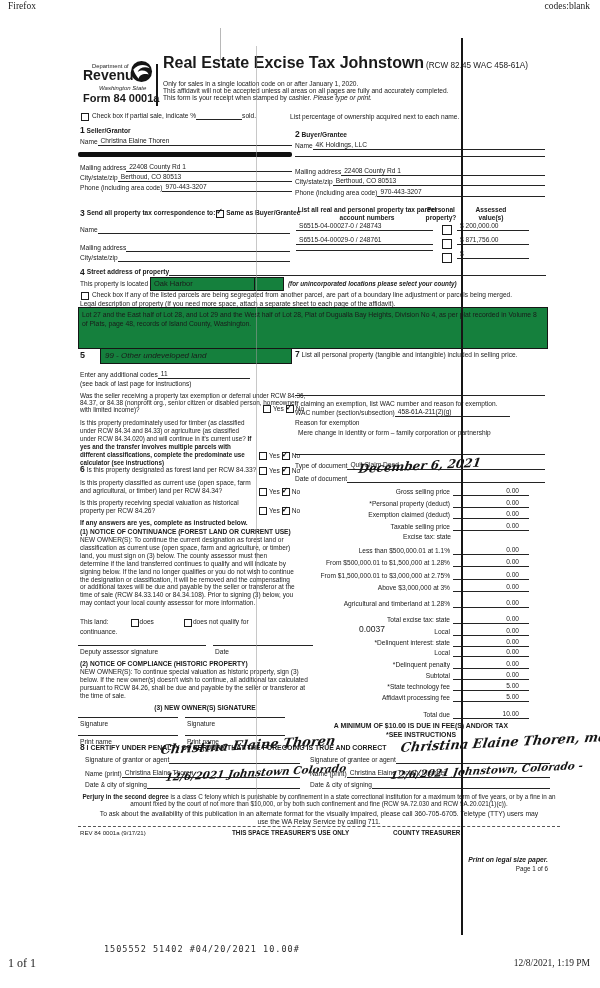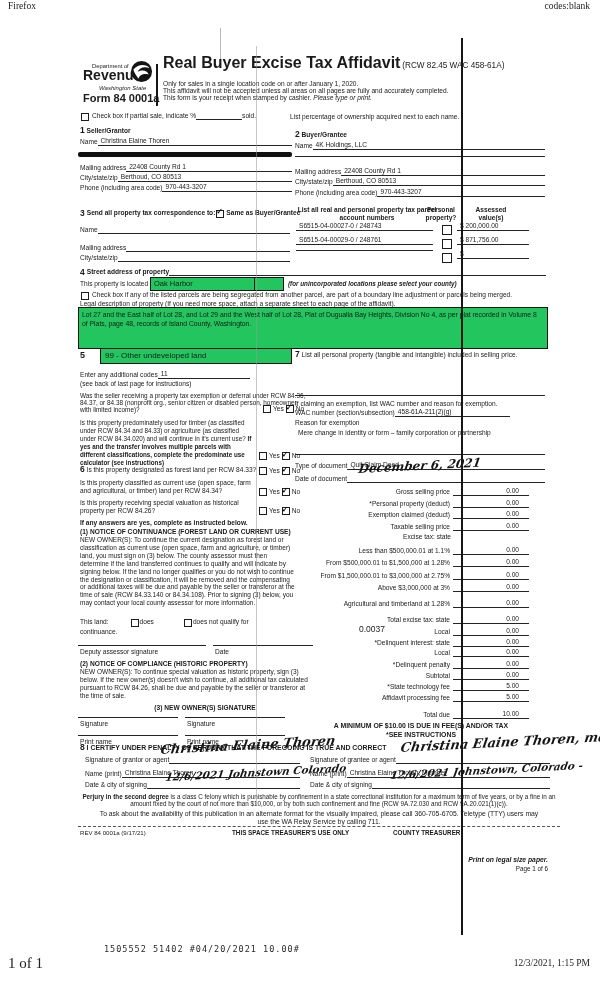--- a/index.html
+++ b/index.html
@@ -13,56 +13,56 @@
   .row{position:absolute;display:flex;align-items:flex-end;font-size:6.6px;line-height:8px;}
   .lbl{white-space:nowrap;}
   .fill{flex:1;border-bottom:1px solid #242424;padding:0 3px;white-space:nowrap;}
   .cb{display:inline-block;width:6px;height:6px;border:1px solid #1c1c1c;position:relative;top:1px;margin:0 1px;background:#fff;flex:none;}
   .cb.on::after{content:"\2713";position:absolute;left:-1px;top:-3px;font-size:8px;font-weight:bold;color:#111;}
   .yn{position:absolute;font-size:6.6px;white-space:nowrap;display:flex;align-items:center;gap:1px;}
   .script{font-family:"DejaVu Serif",serif;font-style:italic;font-weight:bold;white-space:nowrap;
           transform:rotate(-3deg) skewX(-12deg);transform-origin:left bottom;color:#161616;}
   .vline{position:absolute;background:#161616;}
   .hline{position:absolute;background:#242424;height:1px;}
-  .box{position:absolute;border:1px solid #161616;background:#22c55e;}
+  .box{position:absolute;border:1px solid #161616;background:#15803d;}
   .fee-row{position:absolute;left:293px;width:236px;display:flex;align-items:flex-end;font-size:6.6px;line-height:8px;}
   .fee-label{flex:1;text-align:right;padding-right:3px;white-space:nowrap;}
   .fee-amt{width:66px;border-bottom:1px solid #242424;text-align:right;padding:0 10px 0 0;white-space:nowrap;}
   .fee-prefix{position:absolute;left:66px;top:-2px;font-size:8.5px;}
   .no-amt .fee-label{padding-right:78px;}
   .smudge{position:absolute;background:#101010;border-radius:2px;}
   .hdr-c{text-align:center;}
 </style>
 </head>
 <body>
 
 <div id="page">
 
   <div class="t serif" style="left:8px;top:3px;font-size:9.5px;color:#222;">Firefox</div>
   <div class="t serif" style="right:10px;left:auto;top:3px;font-size:9.5px;color:#222;">codes:blank</div>
-  <div class="t serif" style="left:8px;top:960px;font-size:15px;color:#222;">1 of 1</div>
-  <div class="t serif" style="right:10px;left:auto;top:960px;font-size:9.5px;color:#222;">12/3/2021, 1:15 PM</div>
+  <div class="t serif" style="left:8px;top:960px;font-size:12px;color:#222;">1 of 1</div>
+  <div class="t serif" style="right:10px;left:auto;top:960px;font-size:9.5px;color:#222;">12/8/2021, 1:19 PM</div>
 
   <div class="vline" style="left:461px;top:38px;width:2px;height:897px;z-index:30;"></div>
   <div class="vline" style="left:256px;top:46px;width:1px;height:760px;background:#9a9a9a;opacity:.55;z-index:29;"></div>
   <div class="vline" style="left:220px;top:28px;width:1px;height:32px;background:#888;opacity:.6;"></div>
 
   <div class="t" style="left:92px;top:63px;font-size:5.8px;">Department of</div>
   <div class="t b" style="left:83px;top:68px;font-size:14px;line-height:14px;">Revenue</div>
   <span style="position:absolute;left:130px;top:60px;">
     <svg width="23" height="23" viewBox="0 0 24 24">
         <circle cx="12" cy="12" r="11" fill="#141414"></circle>
         <path d="M3.5 10 C9 3.5,17 4,20.5 8.5 C15 6.5,9.5 8,8 12.5 C12.5 9.5,18 11,19.5 15 C14.5 13.5,9.5 15.5,9 19.5 C6.5 16.5,4.5 13.5,3.5 10 Z" fill="#fff"></path>
       </svg>
   </span>
   <div class="t i" style="left:99px;top:85px;font-size:6px;">Washington State</div>
   <div class="t b" style="left:83px;top:92px;font-size:11px;line-height:12px;">Form 84 0001a</div>
   <div class="vline" style="left:156px;top:64px;width:1.5px;height:42px;"></div>
 
-  <div class="t" style="left:163px;top:59px;white-space:nowrap;"><span class="b" style="font-size:16px;">Real Buyer Excise Tax Affidavit</span> <span style="font-size:8.2px;">(RCW 82.45 WAC 458-61A)</span></div>
+  <div class="t" style="left:163px;top:59px;white-space:nowrap;"><span class="b" style="font-size:16px;">Real Estate Excise Tax Johnstown</span> <span style="font-size:8.2px;">(RCW 82.45 WAC 458-61A)</span></div>
   <div class="t" style="left:163px;top:80px;width:390px;">Only for sales in a single location code on or after January 1, 2020.</div>
   <div class="t" style="left:163px;top:87px;width:390px;">This affidavit will not be accepted unless all areas on all pages are fully and accurately completed.</div>
   <div class="t" style="left:163px;top:94px;width:390px;"><span>This form is your receipt when stamped by cashier. </span><span class="i">Please type or print.</span></div>
 
   <div class="row" style="left:80px;top:112px;width:200px;">
     <span class="cb"></span>
     <span class="lbl" style="margin-left:2px;">Check box if partial sale, indicate %</span>
     <span class="fill" style="max-width:40px;"></span>
     <span class="lbl">sold.</span>
   </div>
@@ -168,21 +168,21 @@
     <span class="cb"></span>
     <span style="margin-left:2px;white-space:normal;">Check box if any of the listed parcels are being segregated from another parcel, are part of a boundary line adjustment or parcels being merged.</span>
   </div>
   <div class="t" style="left:80px;top:300px;width:470px;">Legal description of property (If you need more space, attach a separate sheet to each page of the affidavit).</div>
   <div class="box" style="left:78px;top:307px;width:468px;height:40px;border-width:1.2px;">
     <div style="position:absolute;left:3px;top:2px;width:458px;font-size:6.8px;line-height:9px;">Lot 27 and the East half of Lot 28, and Lot 29 and the West half of Lot 28, Plat of Dugualla Bay Heights, Division No  4, as per plat recorded in Volume 8 of Plats, page 48, records of Island County, Washington.</div>
   </div>
 
   <div class="t b" style="left:80px;top:352px;font-size:9px;">5</div>
   <div class="box" style="left:100px;top:348px;width:190px;height:14px;">
-    <span style="position:absolute;left:4px;top:2px;font-size:8px;">99 - Other undeveloped land</span>
+    <span style="position:absolute;left:4px;top:2px;font-size:8px;font-style:italic;">99 - Other undeveloped land</span>
   </div>
   <div class="row" style="left:80px;top:370px;width:170px;">
     <span class="lbl">Enter any additional codes</span>
     <span class="fill">11</span>
   </div>
   <div class="t" style="left:80px;top:380px;">(see back of last page for instructions)</div>
   <div class="t" style="left:80px;top:392px;width:228px;font-size:6.4px;line-height:7.2px;">Was the seller receiving a property tax exemption or deferral under RCW 84.36, 84.37, or 84.38 (nonprofit org., senior citizen or disabled person, homeowner with limited income)?</div>
   <div class="yn" style="left:262px;top:404px;">
     <span class="cb"></span>
       <span>Yes</span>

